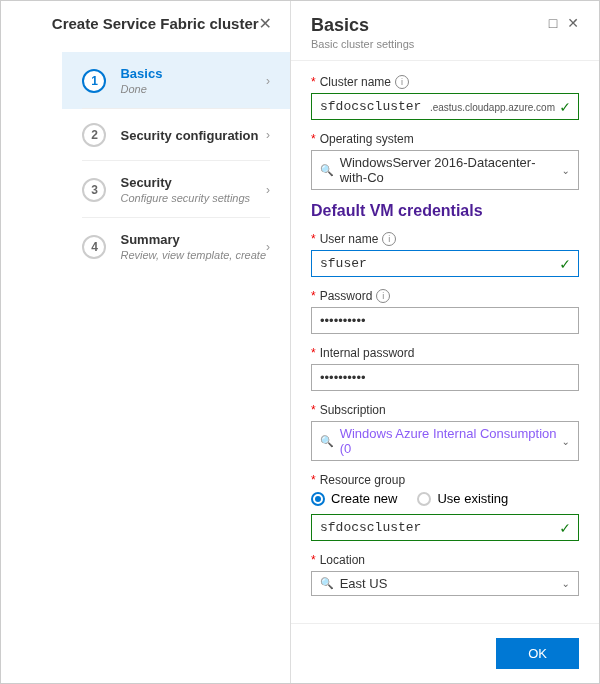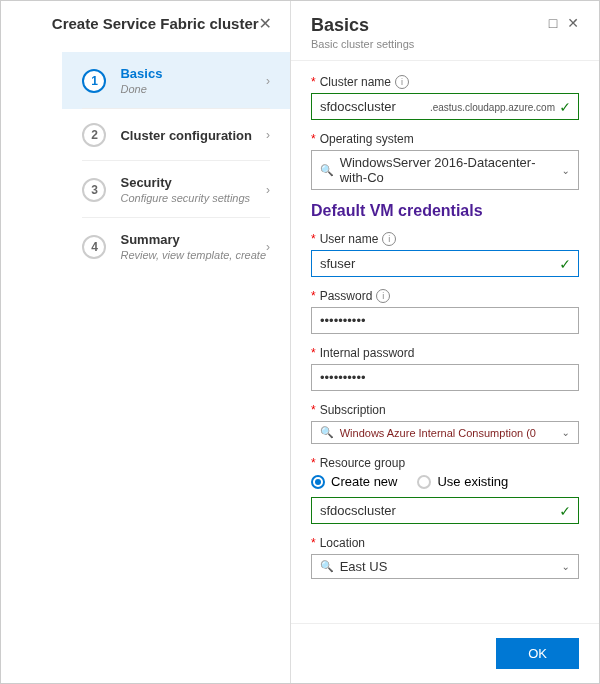--- a/index.html
+++ b/index.html
@@ -30,21 +30,21 @@
     .right-content { flex: 1; padding: 14px 20px; overflow-y: auto; }
     .right-footer { padding: 14px 20px; border-top: 1px solid #eee; display: flex; justify-content: flex-end; }
 
     
     .field-group { margin-bottom: 12px; }
     .field-label { font-size: 12px; color: #333; margin-bottom: 4px; display: flex; align-items: center; gap: 4px; }
     .field-label .required { color: #e00; font-size: 12px; }
     .field-label .info-icon { width: 14px; height: 14px; border-radius: 50%; border: 1px solid #888; display: inline-flex; align-items: center; justify-content: center; font-size: 9px; color: #888; cursor: pointer; }
     .input-wrapper { position: relative; }
     .input-field { width: 100%; border: 1px solid #aaa; padding: 5px 28px 5px 8px; font-size: 13px; color: #333; outline: none; }
-    .input-field.with-check { border-color: #107c10; }
+    .input-field.with-check { border-color: #107c10; font-family: Liberation Mono, monospace; }
     .input-check { position: absolute; right: 8px; top: 50%; transform: translateY(-50%); color: #107c10; font-size: 14px; }
     .domain-hint { position: absolute; right: 30px; top: 50%; transform: translateY(-50%); font-size: 11px; color: #333; }
     .search-select { display: flex; align-items: center; border: 1px solid #aaa; padding: 4px 8px; }
     .search-select .search-icon { color: #666; font-size: 11px; margin-right: 6px; }
     .search-select .arrow { margin-left: 4px; color: #666; font-size: 10px; }
 
     .section-title { font-size: 16px; font-weight: 600; color: #4c1d95; margin: 8px 0 12px 0; }
 
     .resource-group-options { display: flex; gap: 20px; margin-bottom: 8px; align-items: center; }
     .radio-option { display: flex; align-items: center; gap: 6px; cursor: pointer; font-size: 13px; }
@@ -75,21 +75,21 @@
         <div class="step-content">
           <div class="step-title">Basics</div>
           <div class="step-subtitle">Done</div>
         </div>
         <span class="step-chevron">›</span>
       </div>
 
       <div class="step-item">
         <div class="step-number">2</div>
         <div class="step-content">
-          <div class="step-title">Cluster configuration</div>
+          <div class="step-title">Security configuration</div>
         </div>
         <span class="step-chevron">›</span>
       </div>
 
       <div class="step-item">
         <div class="step-number">3</div>
         <div class="step-content">
           <div class="step-title">Security</div>
           <div class="step-subtitle">Configure security settings</div>
         </div>
@@ -182,21 +182,21 @@
         </div>
       </div>
 
       <div class="field-group">
         <div class="field-label">
           <span class="required">*</span>
           <span>Subscription</span>
         </div>
         <div class="search-select">
           <span class="search-icon">🔍</span>
-          <span style="flex:1;font-size:11px;color:#7f1d1d;">Windows Azure Internal Consumption (0</span>
+          <span style="flex:1;font-size:13px;color:#8b5cf6;">Windows Azure Internal Consumption (0</span>
           <span class="arrow">⌄</span>
         </div>
       </div>
 
       <div class="field-group">
         <div class="field-label">
           <span class="required">*</span>
           <span>Resource group</span>
         </div>
         <div class="resource-group-options">

